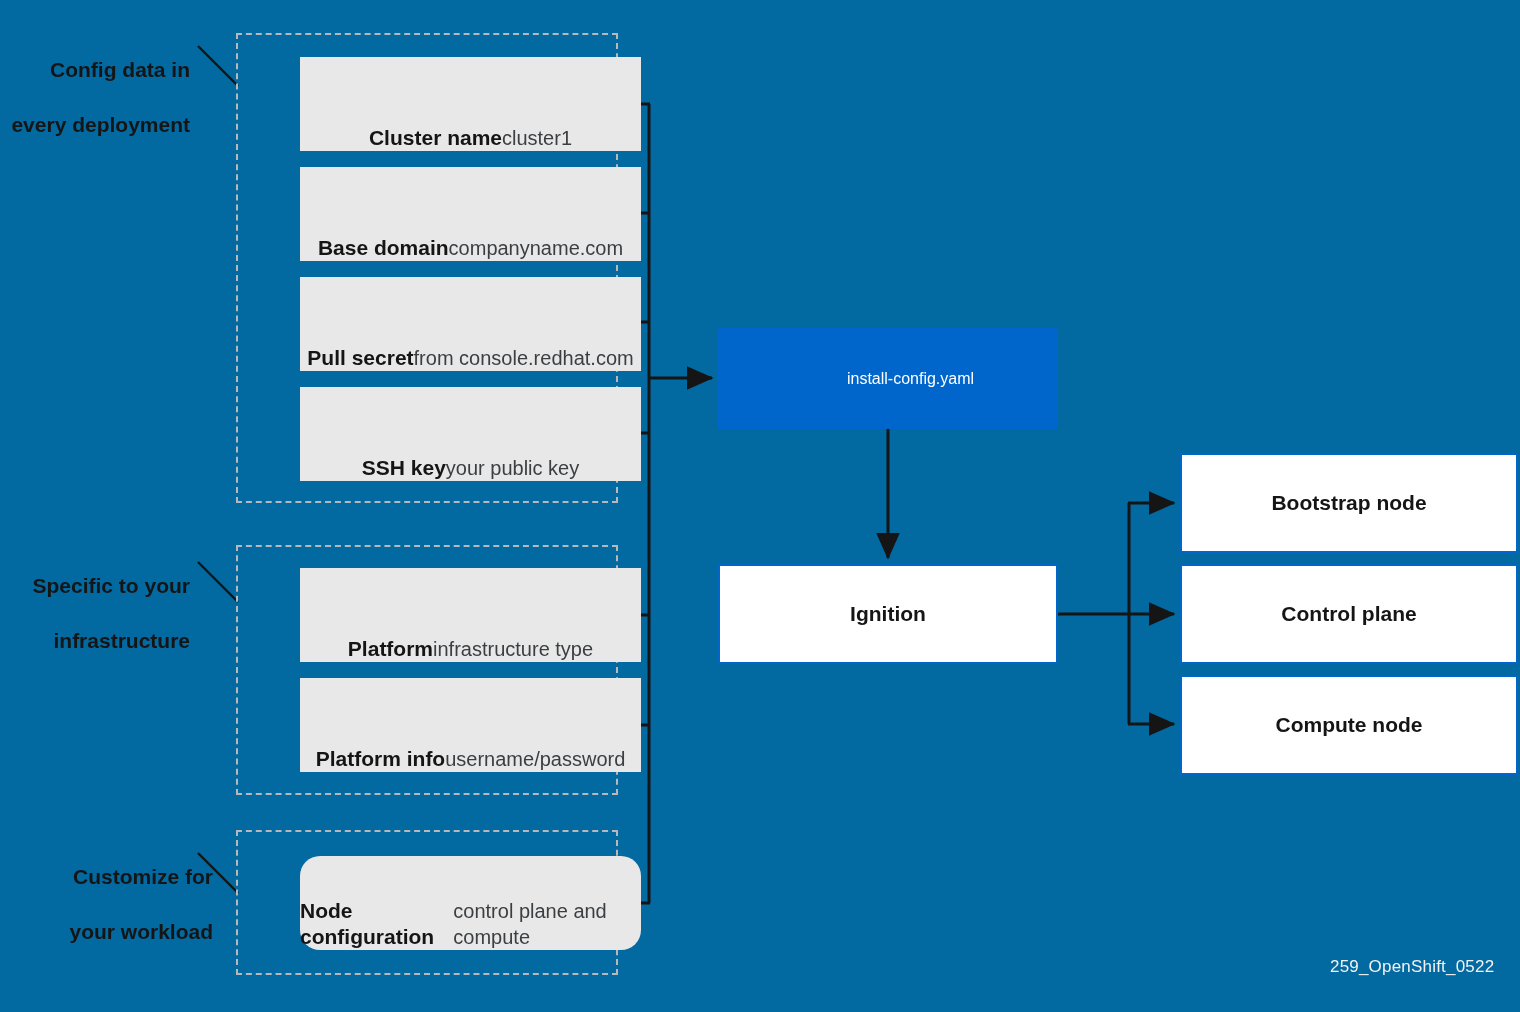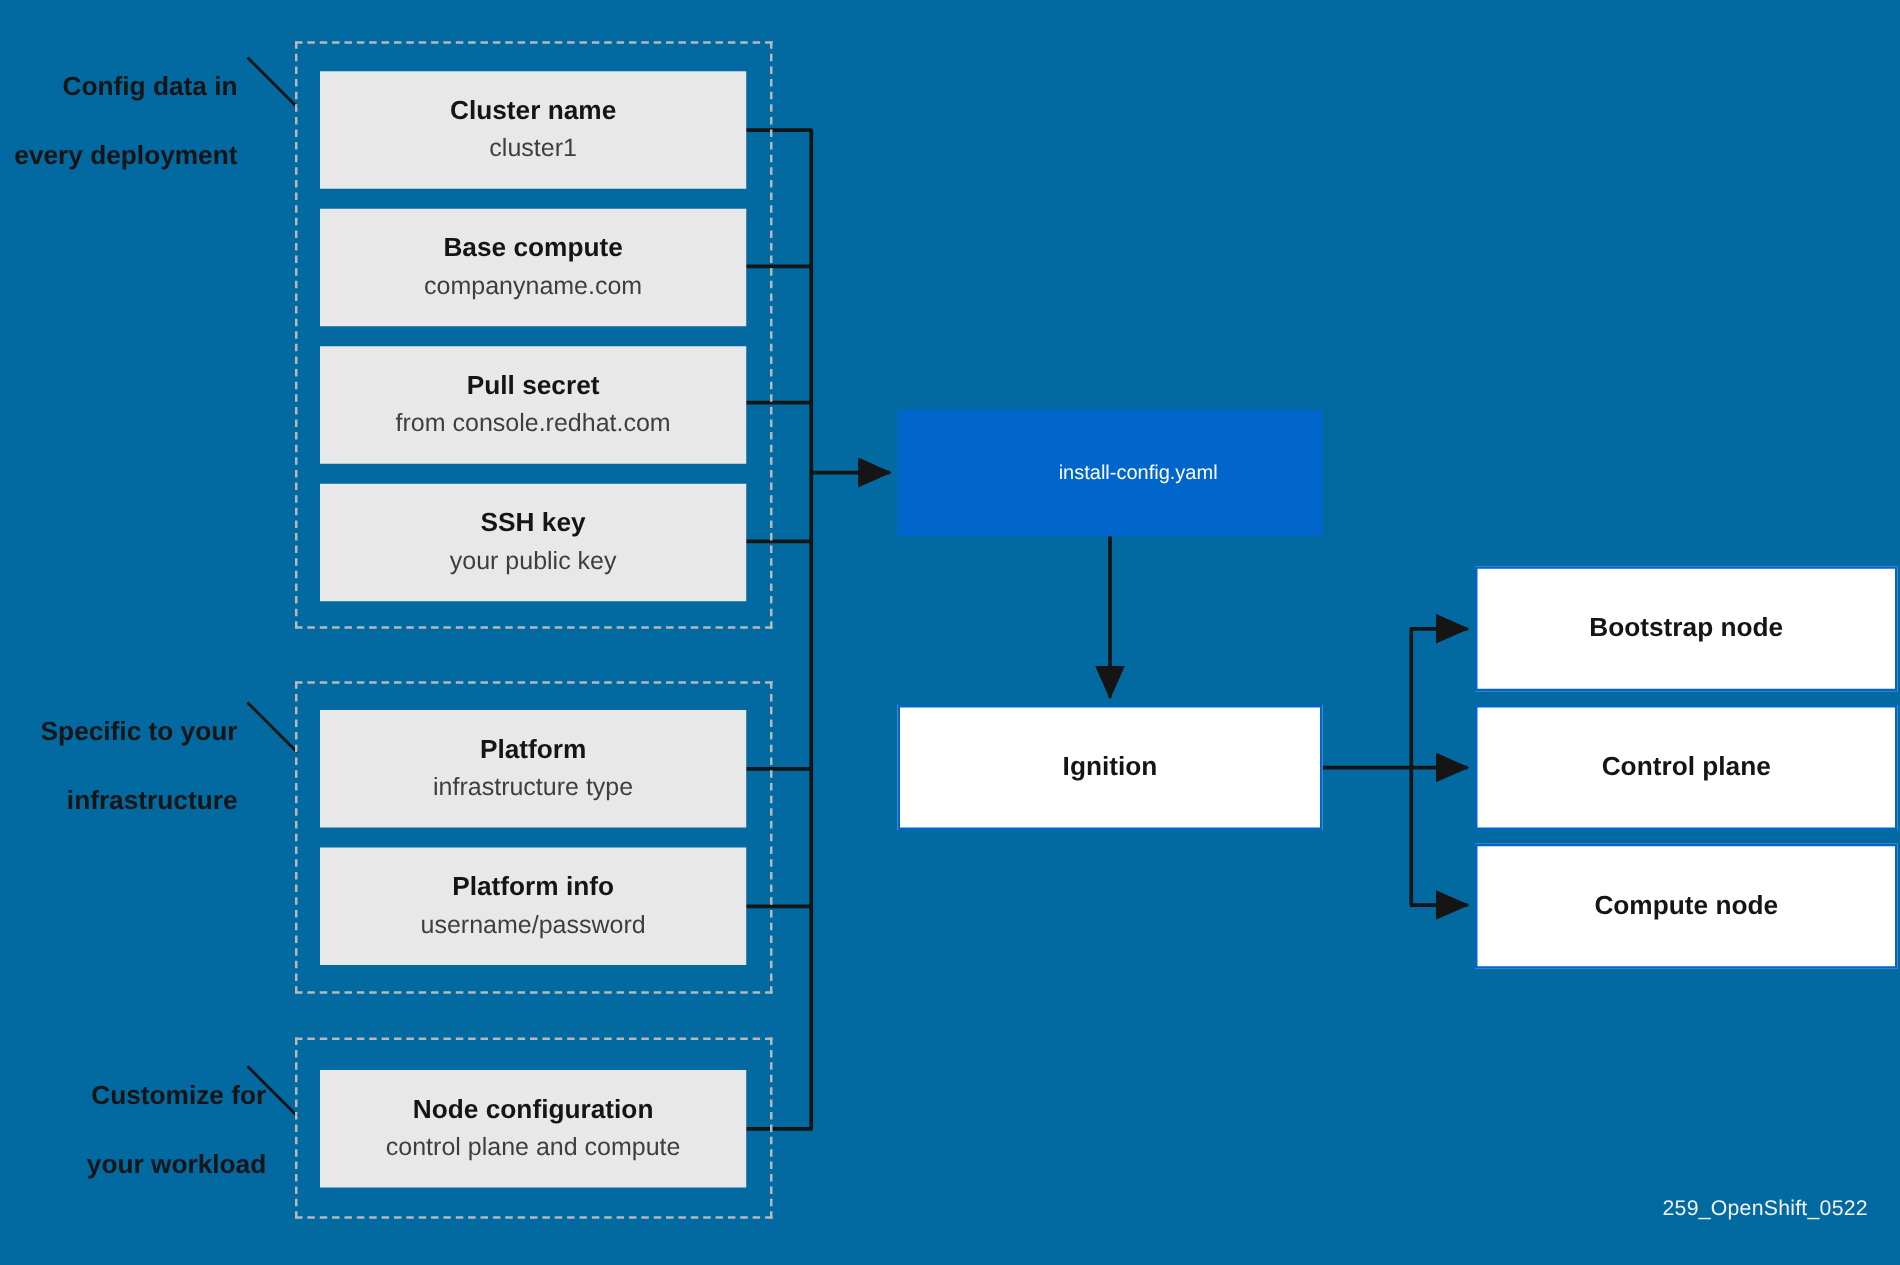--- a/index.html
+++ b/index.html
@@ -42,23 +42,24 @@
     border: 2px dashed #b8b8b8;
     box-sizing: border-box;
     background: transparent;
   }
   
   .card {
     position: absolute;
     background: #e8e8e8;
     box-sizing: border-box;
     display: flex;
-    flex-direction: column;
-    align-items: center;
+    flex-direction: row;
+    align-items: flex-end;
     justify-content: center;
+    margin-left: 44px;
   }
   .card-title {
     font-size: 21px;
     font-weight: bold;
     color: #151515;
     line-height: 1.25;
   }
   .card-sub {
     font-size: 20px;
     font-weight: normal;
@@ -145,21 +146,21 @@
   </div>
 
   <div class="group-box" style="left:236px; top:33px; width:382px; height:470px;"></div>
 
   <div class="card" style="left:256px; top:57px; width:341px; height:94px;">
     <div class="card-title">Cluster name</div>
     <div class="card-sub">cluster1</div>
   </div>
 
   <div class="card" style="left:256px; top:167px; width:341px; height:94px;">
-    <div class="card-title">Base compute</div>
+    <div class="card-title">Base domain</div>
     <div class="card-sub">companyname.com</div>
   </div>
 
   <div class="card" style="left:256px; top:277px; width:341px; height:94px;">
     <div class="card-title">Pull secret</div>
     <div class="card-sub">from console.redhat.com</div>
   </div>
 
   <div class="card" style="left:256px; top:387px; width:341px; height:94px;">
     <div class="card-title">SSH key</div>
@@ -183,21 +184,21 @@
     <div class="card-sub">username/password</div>
   </div>
 
   <div class="caption" style="left:0px; top:835px; width:190px;padding-left:23px;">
     <div>Customize for</div>
     <div>your workload</div>
   </div>
 
   <div class="group-box" style="left:236px; top:830px; width:382px; height:145px;"></div>
 
-  <div class="card" style="left:256px; top:856px; width:341px; height:94px;">
+  <div class="card" style="left:256px; top:856px; width:341px; height:94px;border-radius:20px;">
     <div class="card-title">Node configuration</div>
     <div class="card-sub">control plane and compute</div>
   </div>
 
   <div class="node-filled" style="left:718px; top:328px; width:340px; height:101px;">install-config.yaml</div>
 
   <div class="node-outline" style="left:718px; top:564px; width:340px; height:100px;">Ignition</div>
 
   <div class="node-outline" style="left:1180px; top:453px; width:338px; height:100px;">Bootstrap node</div>
 

